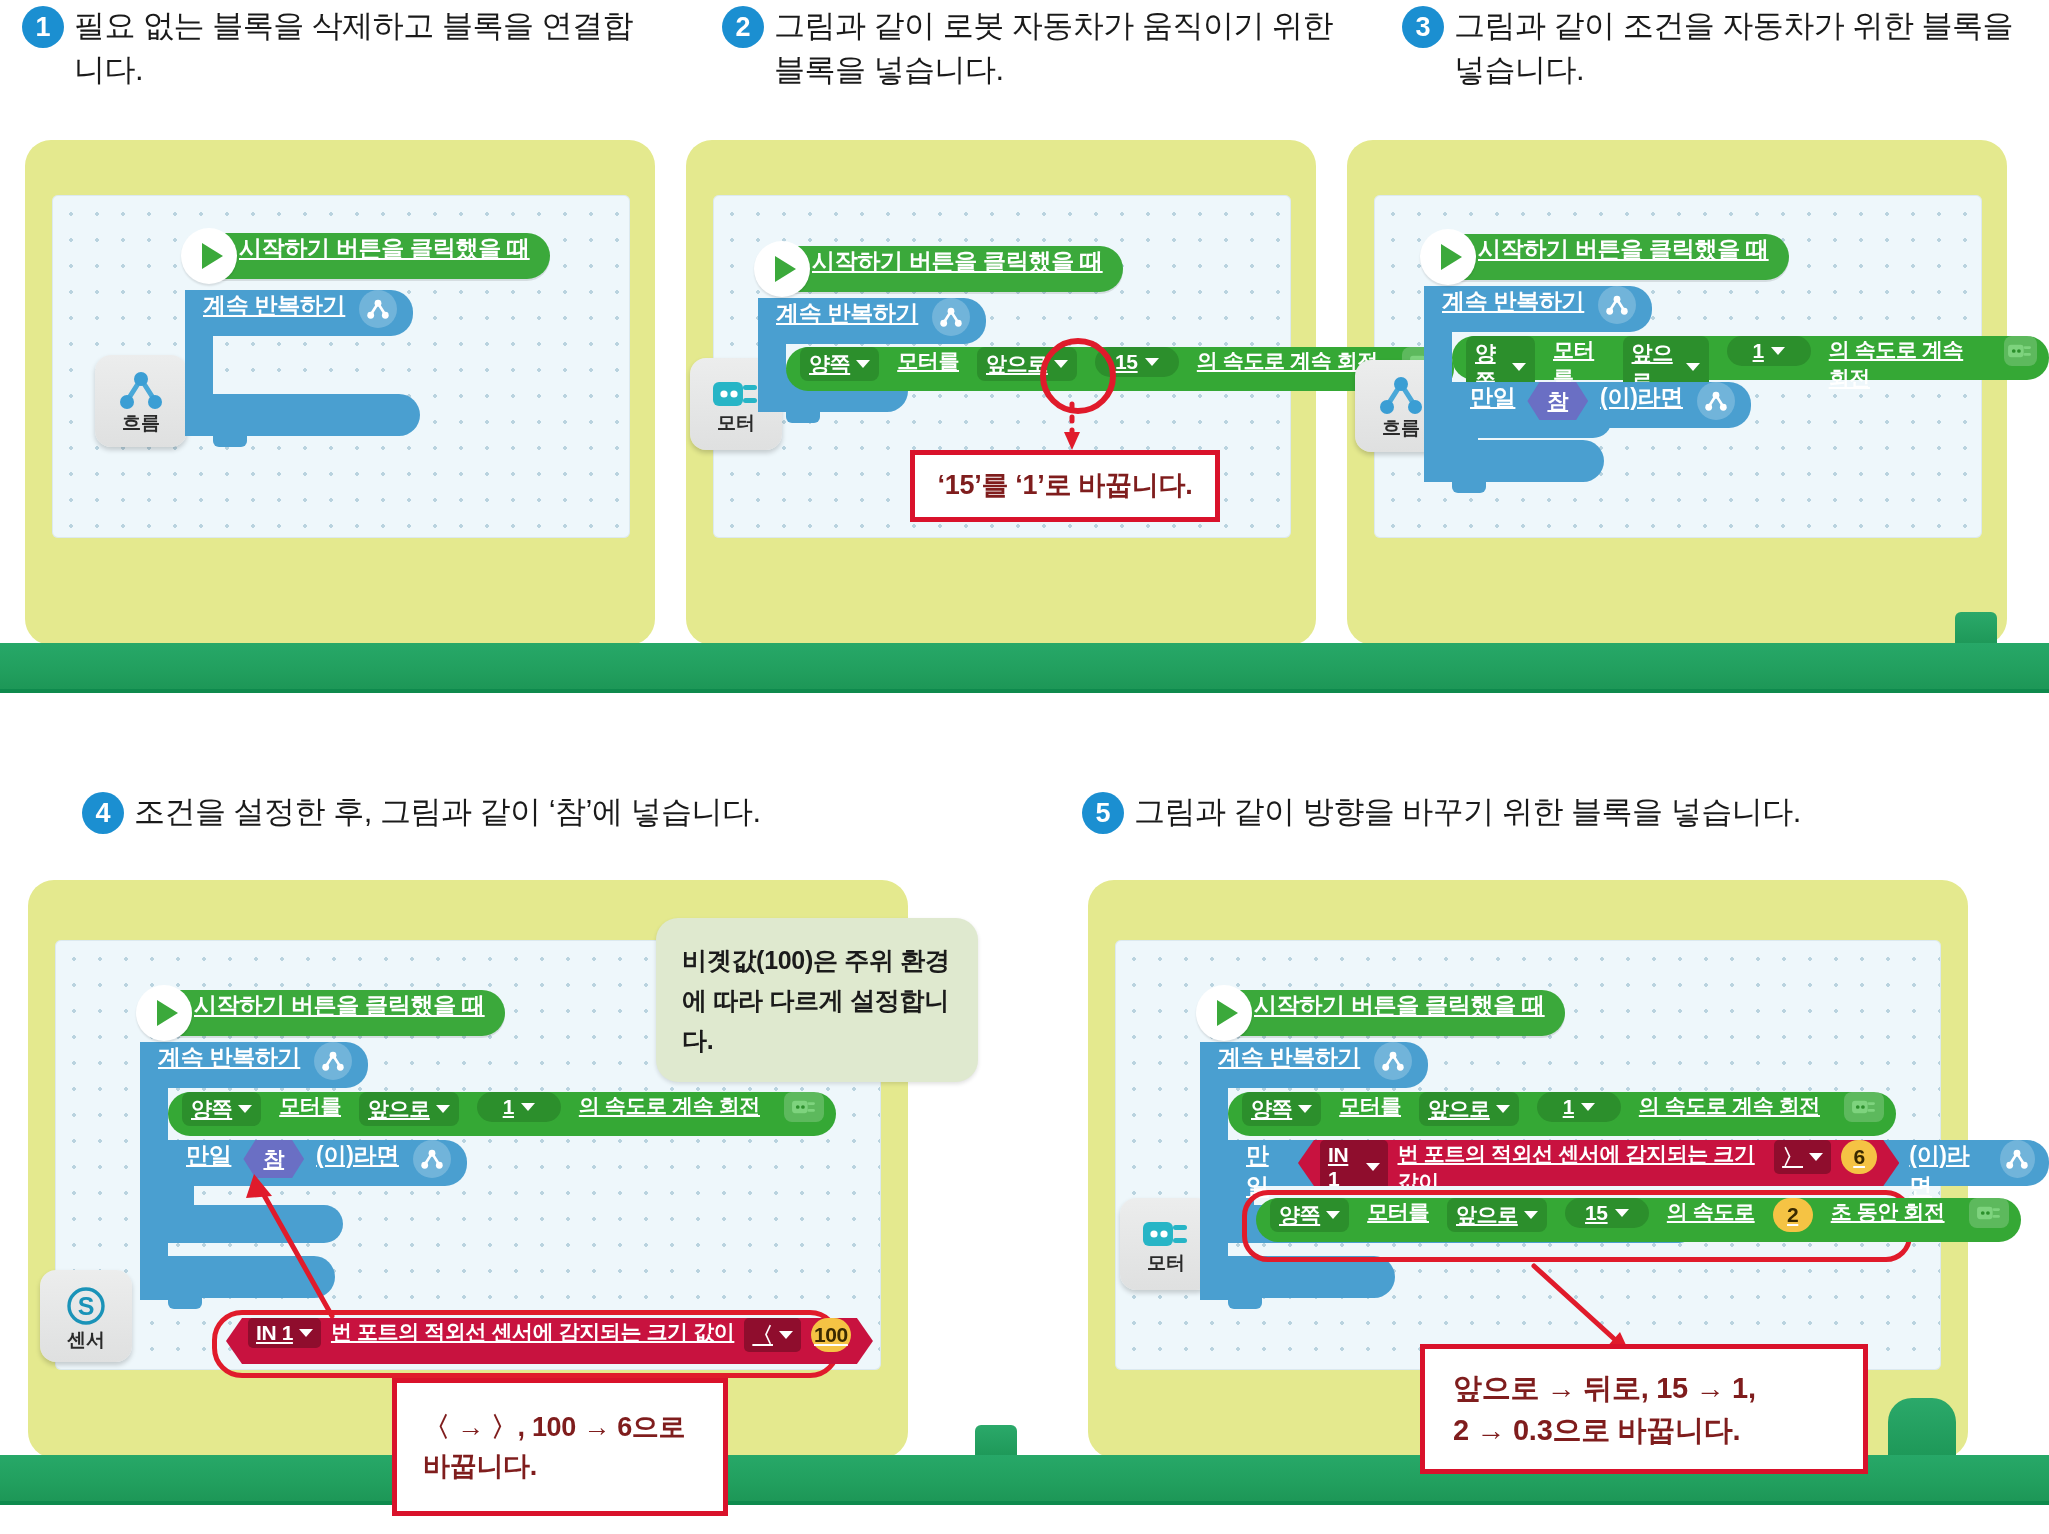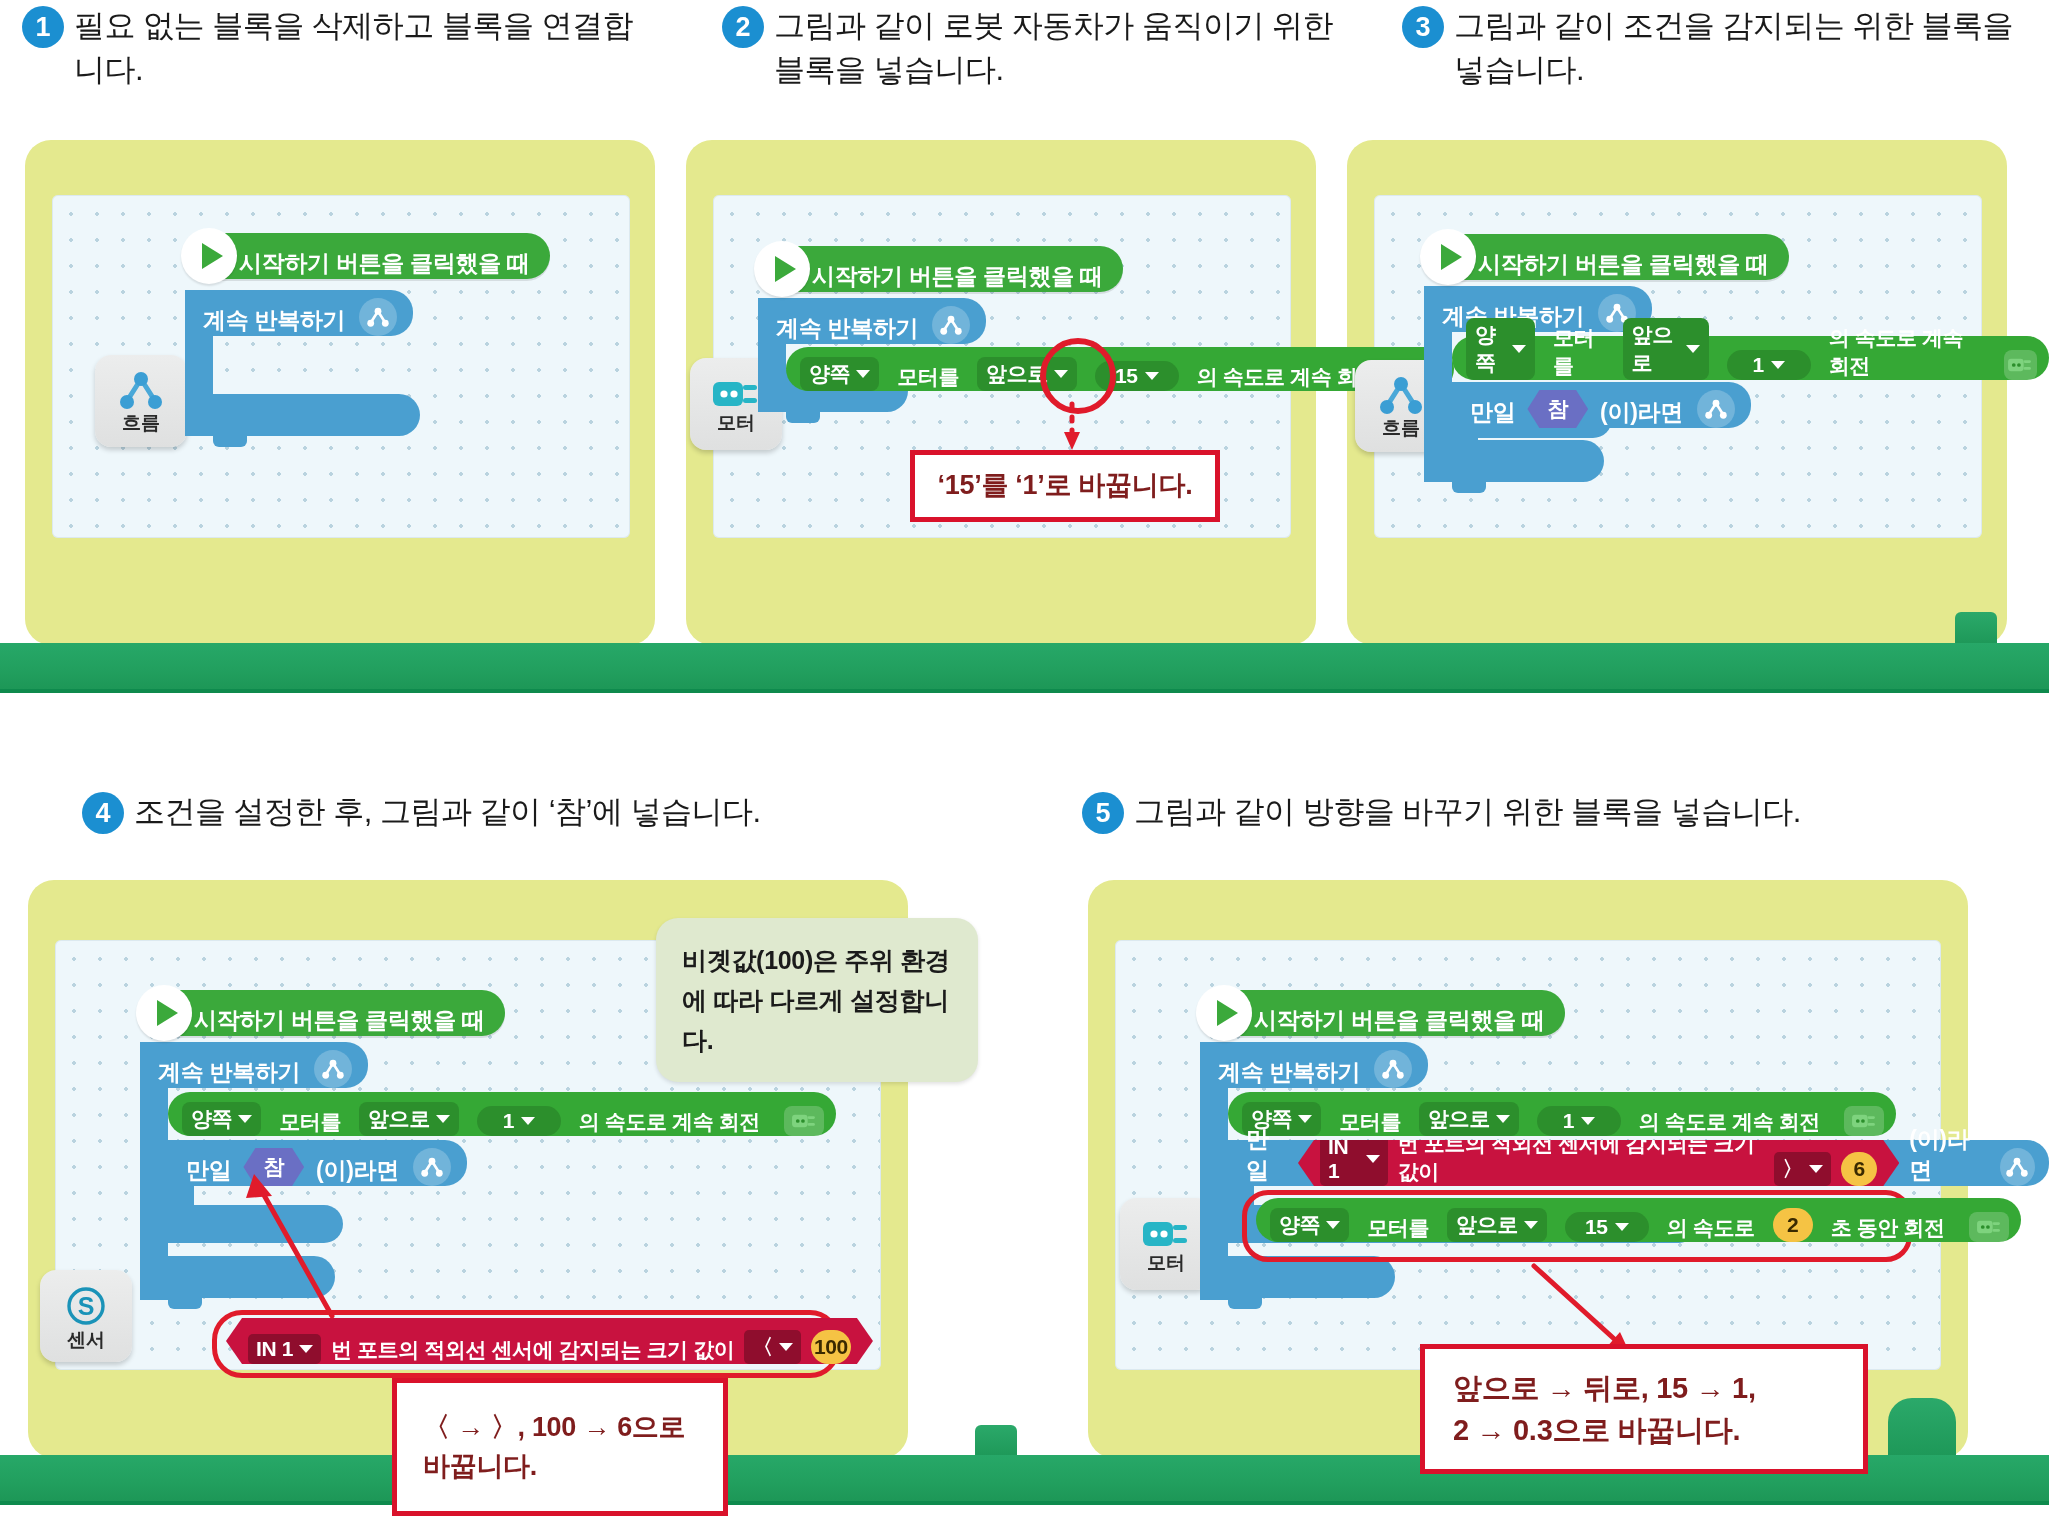--- a/index.html
+++ b/index.html
@@ -34,21 +34,21 @@
 
   
   .pal{position:absolute;width:92px;height:92px;border-radius:16px;
     background:linear-gradient(180deg,#eceded,#dfe0e0);
     box-shadow:0 3px 5px rgba(0,0,0,.18);
     display:flex;flex-direction:column;align-items:center;justify-content:center;gap:2px;}
   .pal .lbl{font-size:19px;color:#2a2a2a;font-weight:600;line-height:1;}
   .pal svg{display:block;}
 
   
-  .blk{position:absolute;display:flex;align-items:flex-end;box-sizing:border-box;}
+  .blk{position:absolute;display:flex;align-items:flex-start;box-sizing:border-box;text-decoration:underline;}
   .hat{
     background:#3ba93b;border-radius:24px;height:46px;padding:0 20px 0 54px;
     color:#fff;font-size:23px;font-weight:700;letter-spacing:-.3px;
     box-shadow:0 2px 0 rgba(0,0,0,.10);
   }
   .hat .play{
     position:absolute;left:-4px;top:-5px;width:56px;height:56px;border-radius:50%;
     background:#fff;display:flex;align-items:center;justify-content:center;
     box-shadow:0 2px 2px rgba(0,0,0,.10);
   }
@@ -104,21 +104,21 @@
 <div class="step-head" style="left:22px;top:4px;width:620px;">
   <div class="step-num">1</div>
   <div class="step-txt">필요 없는 블록을 삭제하고 블록을 연결합니다.</div>
 </div>
 <div class="step-head" style="left:722px;top:4px;width:620px;">
   <div class="step-num">2</div>
   <div class="step-txt">그림과 같이 로봇 자동차가 움직이기 위한 블록을 넣습니다.</div>
 </div>
 <div class="step-head" style="left:1402px;top:4px;width:620px;">
   <div class="step-num">3</div>
-  <div class="step-txt">그림과 같이 조건을 감지되는 위한 블록을 넣습니다.</div>
+  <div class="step-txt">그림과 같이 조건을 자동차가 위한 블록을 넣습니다.</div>
 </div>
 <div class="step-head" style="left:82px;top:790px;width:940px;">
   <div class="step-num">4</div>
   <div class="step-txt">조건을 설정한 후, 그림과 같이 ‘참’에 넣습니다.</div>
 </div>
 <div class="step-head" style="left:1082px;top:790px;width:940px;">
   <div class="step-num">5</div>
   <div class="step-txt">그림과 같이 방향을 바꾸기 위한 블록을 넣습니다.</div>
 </div>
 

